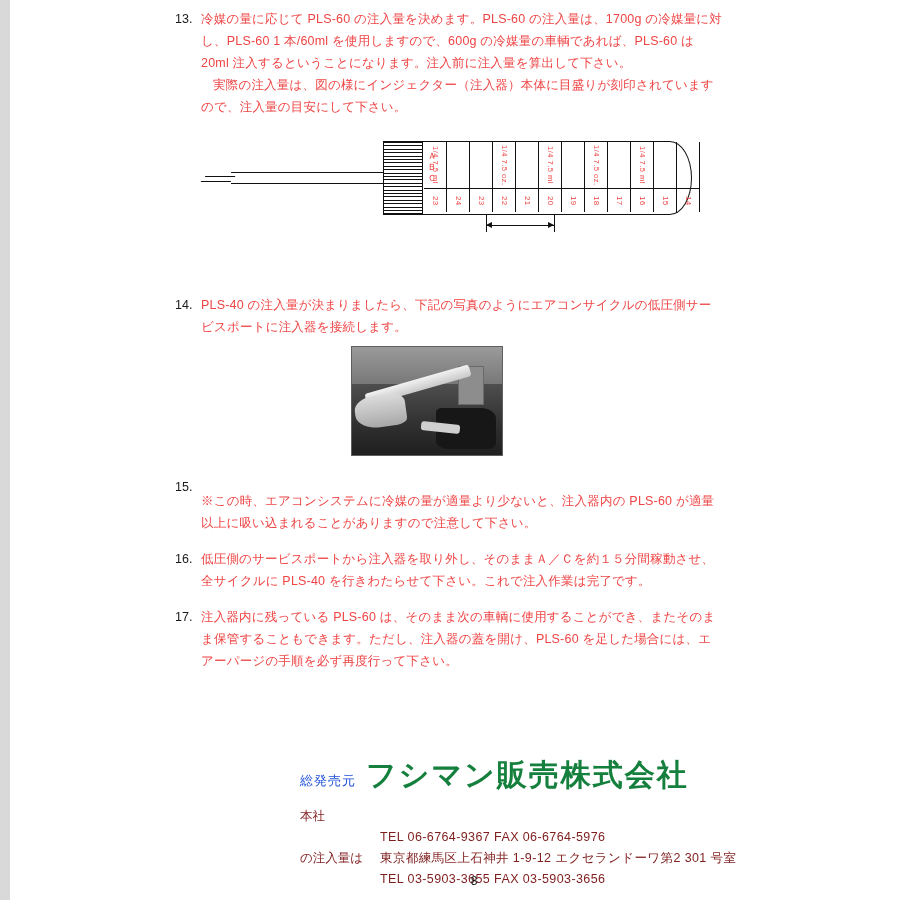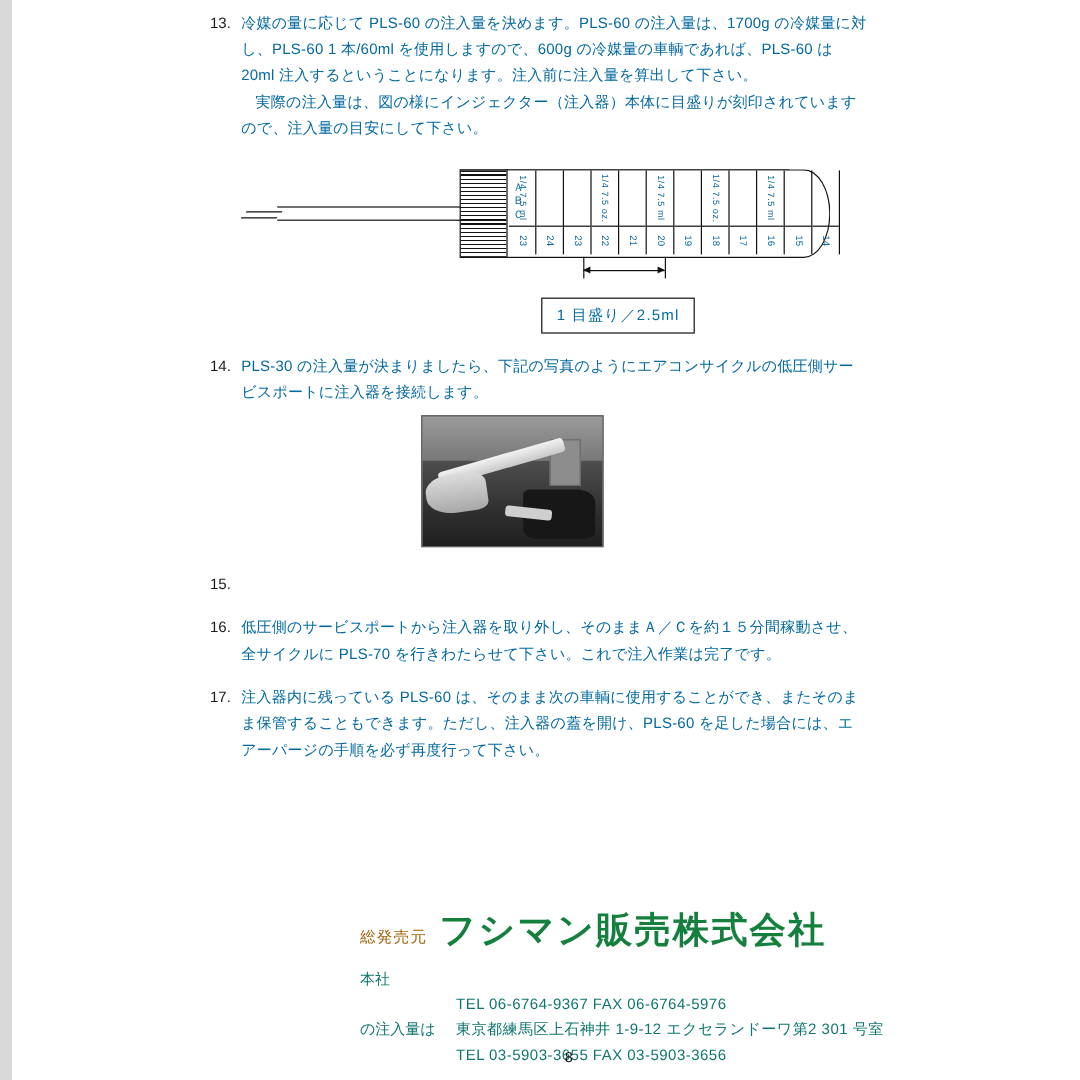--- a/index.html
+++ b/index.html
@@ -50,21 +50,21 @@
     width: 26px;
     flex: 0 0 26px;
     font-size: 12.5px;
     line-height: 22px;
     color: #1a1a1a;
   }
   .item-body {
     flex: 1 1 auto;
     font-size: 12.5px;
     line-height: 22px;
-    color: #0369a1;
+    color: #ef4444;
     letter-spacing: 0.2px;
   }
   .item-body p {
     margin: 0;
   }
   .indent-1 {
     text-indent: 12px;
   }
   .gap-p {
     margin-top: 14px !important;
@@ -306,33 +306,33 @@
   }
   .brand-row {
     display: flex;
     align-items: baseline;
     margin-bottom: 10px;
   }
   .brand-pre {
     font-size: 13px;
     letter-spacing: 1px;
     margin-right: 10px;
-    color: #a16207;
+    color: #1d4ed8;
   }
   .brand-name {
     font-size: 30px;
     font-weight: bold;
     letter-spacing: 2px;
     color: #15803d;
     font-family: "DejaVu Sans", sans-serif;
   }
   .addr-block {
     font-size: 12.5px;
     line-height: 21px;
-    color: #0f766e;
+    color: #7f1d1d;
   }
   .addr-row {
     display: flex;
   }
   .addr-label {
     width: 80px;
     flex: 0 0 80px;
   }
   .addr-val {
     flex: 1 1 auto;
@@ -427,53 +427,53 @@
 
             <div class="lbl-abc">ＡＢＣ</div>
 
             <div class="arrow-row">
               <div class="arrow-line"></div>
               <div class="tickmark" style="left:0px;"></div>
               <div class="tickmark" style="left:68px;"></div>
             </div>
           </div>
 
-          <div class="caption-box">1 目盛り／2.5ml</div>
         </div>
       </div>
     </div>
 
     <div class="item">
       <div class="item-num">14.</div>
       <div class="item-body">
-        <p>PLS-30 の注入量が決まりましたら、下記の写真のようにエアコンサイクルの低圧側サービスポートに注入器を接続します。</p>
+        <p>PLS-40 の注入量が決まりましたら、下記の写真のようにエアコンサイクルの低圧側サービスポートに注入器を接続します。</p>
         <div class="photo-wrap">
           <div class="photo">
             <div class="sky"></div>
             <div class="engine"></div>
             <div class="canister"></div>
             <div class="hose"></div>
             <div class="hand"></div>
             <div class="dark-blob"></div>
             <div class="hilite"></div>
           </div>
         </div>
       </div>
     </div>
 
     <div class="item">
       <div class="item-num">15.</div>
       <div class="item-body">
+        <p class="gap-p">※この時、エアコンシステムに冷媒の量が適量より少ないと、注入器内の PLS-60 が適量以上に吸い込まれることがありますので注意して下さい。</p>
       </div>
     </div>
 
     <div class="item">
       <div class="item-num">16.</div>
       <div class="item-body">
-        <p>低圧側のサービスポートから注入器を取り外し、そのままＡ／Ｃを約１５分間稼動させ、全サイクルに PLS-70 を行きわたらせて下さい。これで注入作業は完了です。</p>
+        <p>低圧側のサービスポートから注入器を取り外し、そのままＡ／Ｃを約１５分間稼動させ、全サイクルに PLS-40 を行きわたらせて下さい。これで注入作業は完了です。</p>
       </div>
     </div>
 
     <div class="item">
       <div class="item-num">17.</div>
       <div class="item-body">
         <p>注入器内に残っている PLS-60 は、そのまま次の車輌に使用することができ、またそのまま保管することもできます。ただし、注入器の蓋を開け、PLS-60 を足した場合には、エアーパージの手順を必ず再度行って下さい。</p>
       </div>
     </div>
 

